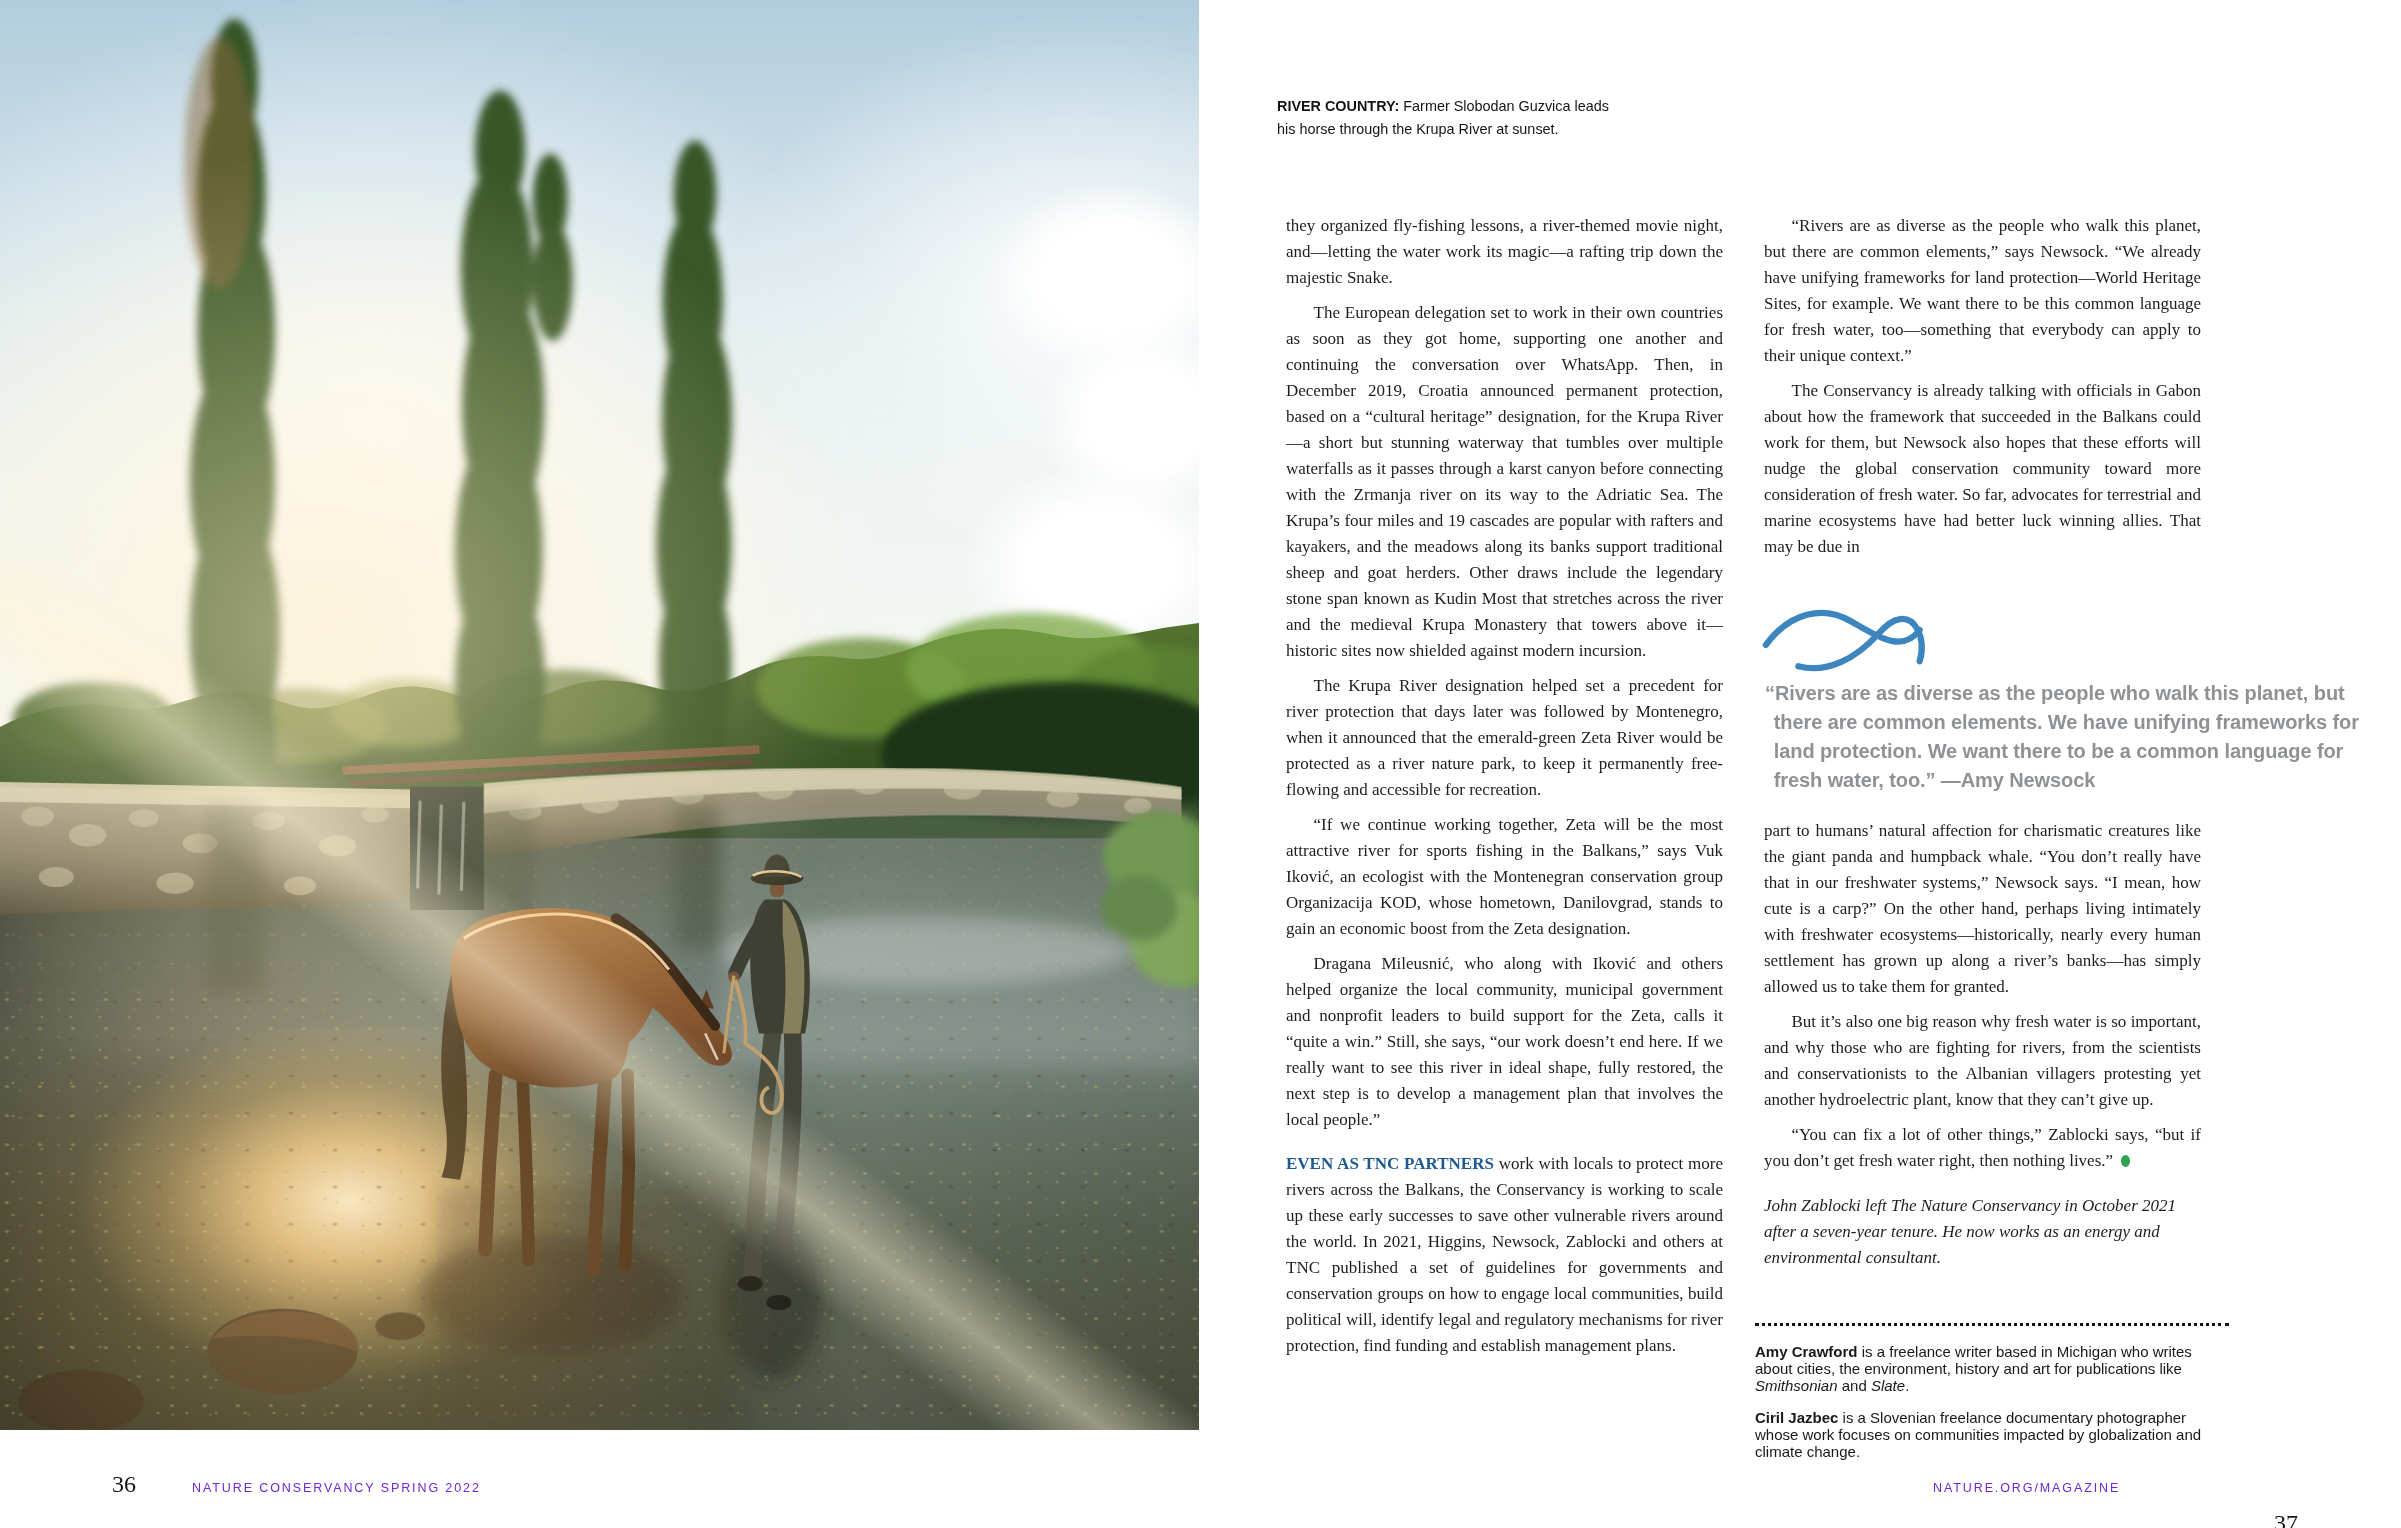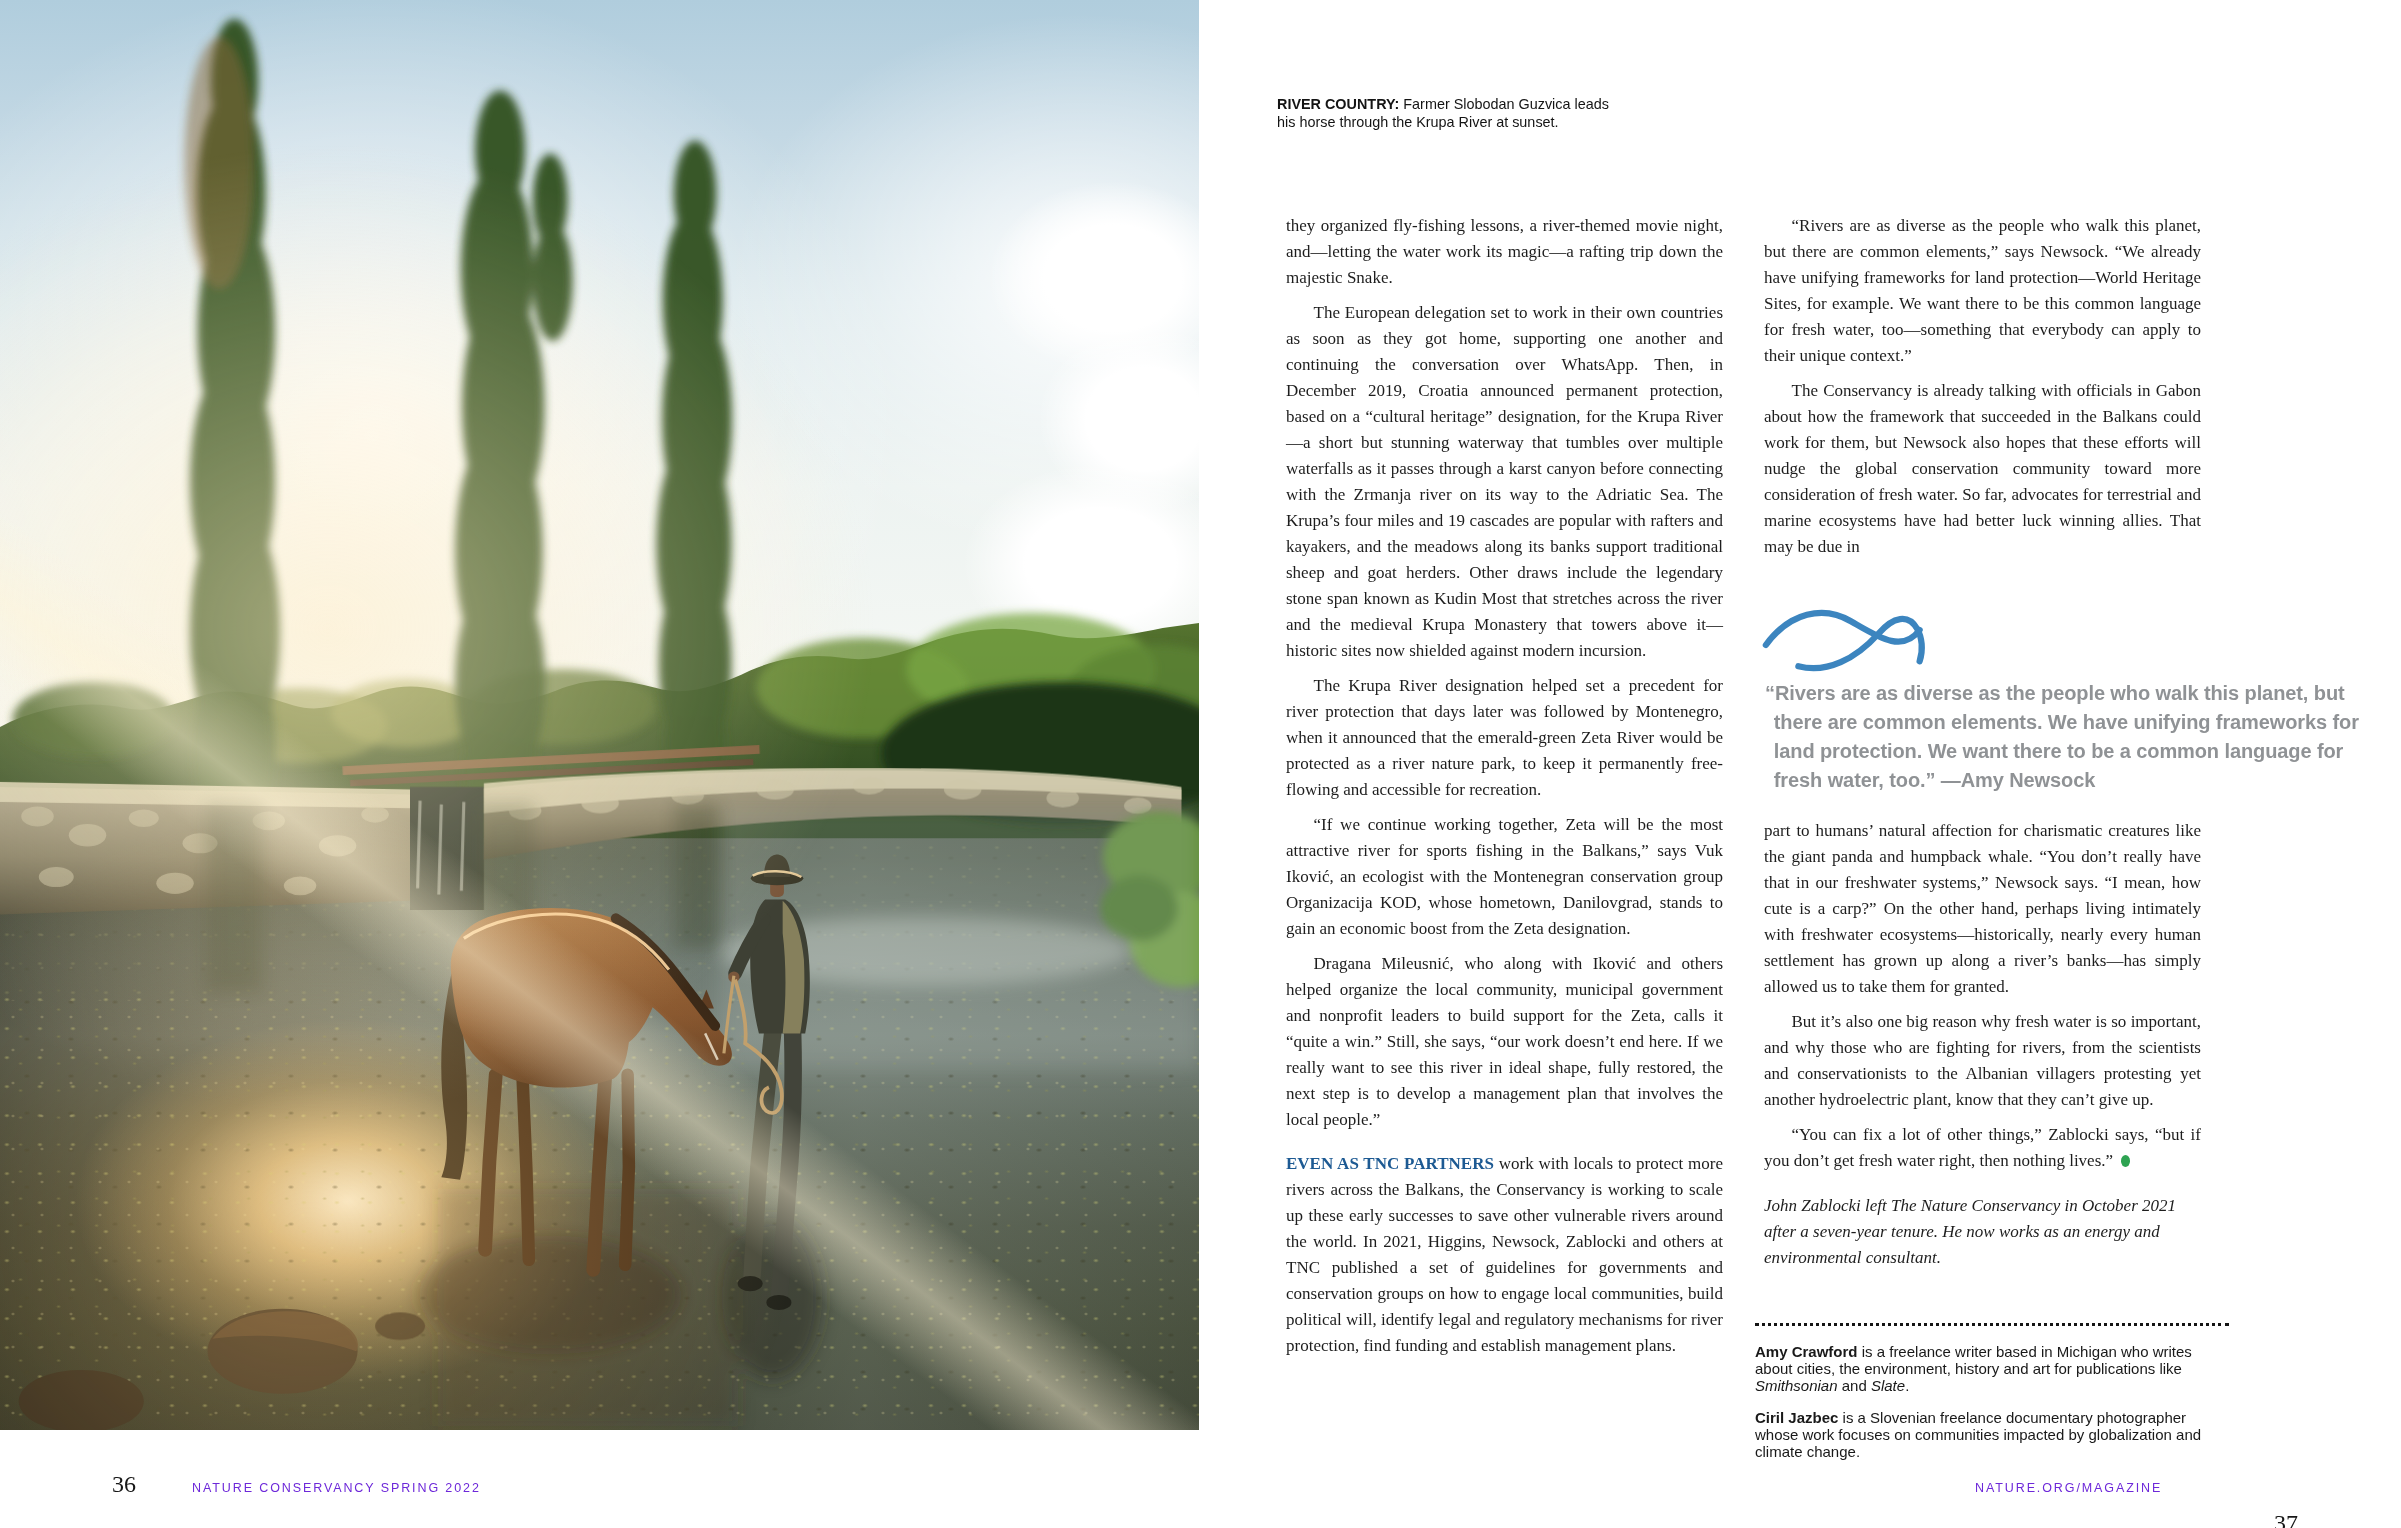--- a/index.html
+++ b/index.html
@@ -32,21 +32,21 @@
   #veg-light{top:813px;height:188px;opacity:.4;}
   .flare{position:absolute;border-radius:50%;}
   #flare1{left:-219px;top:144px;width:1094px;height:969px;background:radial-gradient(closest-side,rgba(255,236,194,.55),rgba(255,236,194,0));}
   #flare2{left:-175px;top:813px;width:969px;height:844px;background:radial-gradient(closest-side,rgba(255,198,118,.32),rgba(255,198,118,0));}
   #beam{position:absolute;left:-263px;top:313px;width:1845px;height:138px;transform:rotate(37deg);transform-origin:0 0;
     background:linear-gradient(180deg,rgba(255,244,214,0),rgba(255,244,214,.45),rgba(255,244,214,0));}
   #photo-art{position:absolute;left:0;top:0;width:100%;height:100%;}
 
   
   .caption{position:absolute;left:1277px;top:95px;width:350px;font-family:"Liberation Sans",sans-serif;
-    font-size:14.4px;line-height:18px;color:#141414;}
+    font-size:14.4px;line-height:23px;color:#141414;}
   .cap-label{font-weight:700;}
 
   .col{position:absolute;width:455px;font-size:17px;line-height:26px;text-align:justify;color:#1d1d1d;}
   .col p{margin:9px;text-indent:27.5px;}
   .col p.noindent{text-indent:0;}
   #col-left{left:1277px;top:204px;}
   #colA{left:1755px;top:204px;}
   #colB{left:1755px;top:809px;}
   .lead-par{margin-top:17.5px !important;}
   .lead-in{color:#1d5a93;font-weight:700;}
@@ -64,21 +64,21 @@
     font-size:15px;line-height:17px;color:#191919;text-align:left;}
   .bio{margin:0 0 15px 0;}
   .bio .name{font-weight:700;}
 
   .folio{position:absolute;font-family:"Liberation Serif",serif;font-size:24px;color:#161616;}
   #folio-left{left:112px;top:1471px;}
   #folio-right{left:2274px;top:1510px;}
   .running-foot{position:absolute;top:1481px;font-family:"Liberation Sans",sans-serif;font-size:12.5px;
     letter-spacing:1.9px;color:#6d28d9;}
   #foot-left{left:192px;}
-  #foot-right{left:1975px;text-align:center;}
+  #foot-right{left:1933px;text-align:center;}
 </style>
 </head>
 <body>
 
 <div id="spread">
 
   <div id="photo" role="img" aria-label="Farmer Slobodan Guzvica leads his brown horse through the shallow, weedy Krupa River at sunset; tall backlit poplars, a dry-stone wall and a plank footbridge stand behind them.">
     <div class="sky"></div>
     <div class="cloud" id="cl1"></div>
     <div class="cloud" id="cl2"></div>

